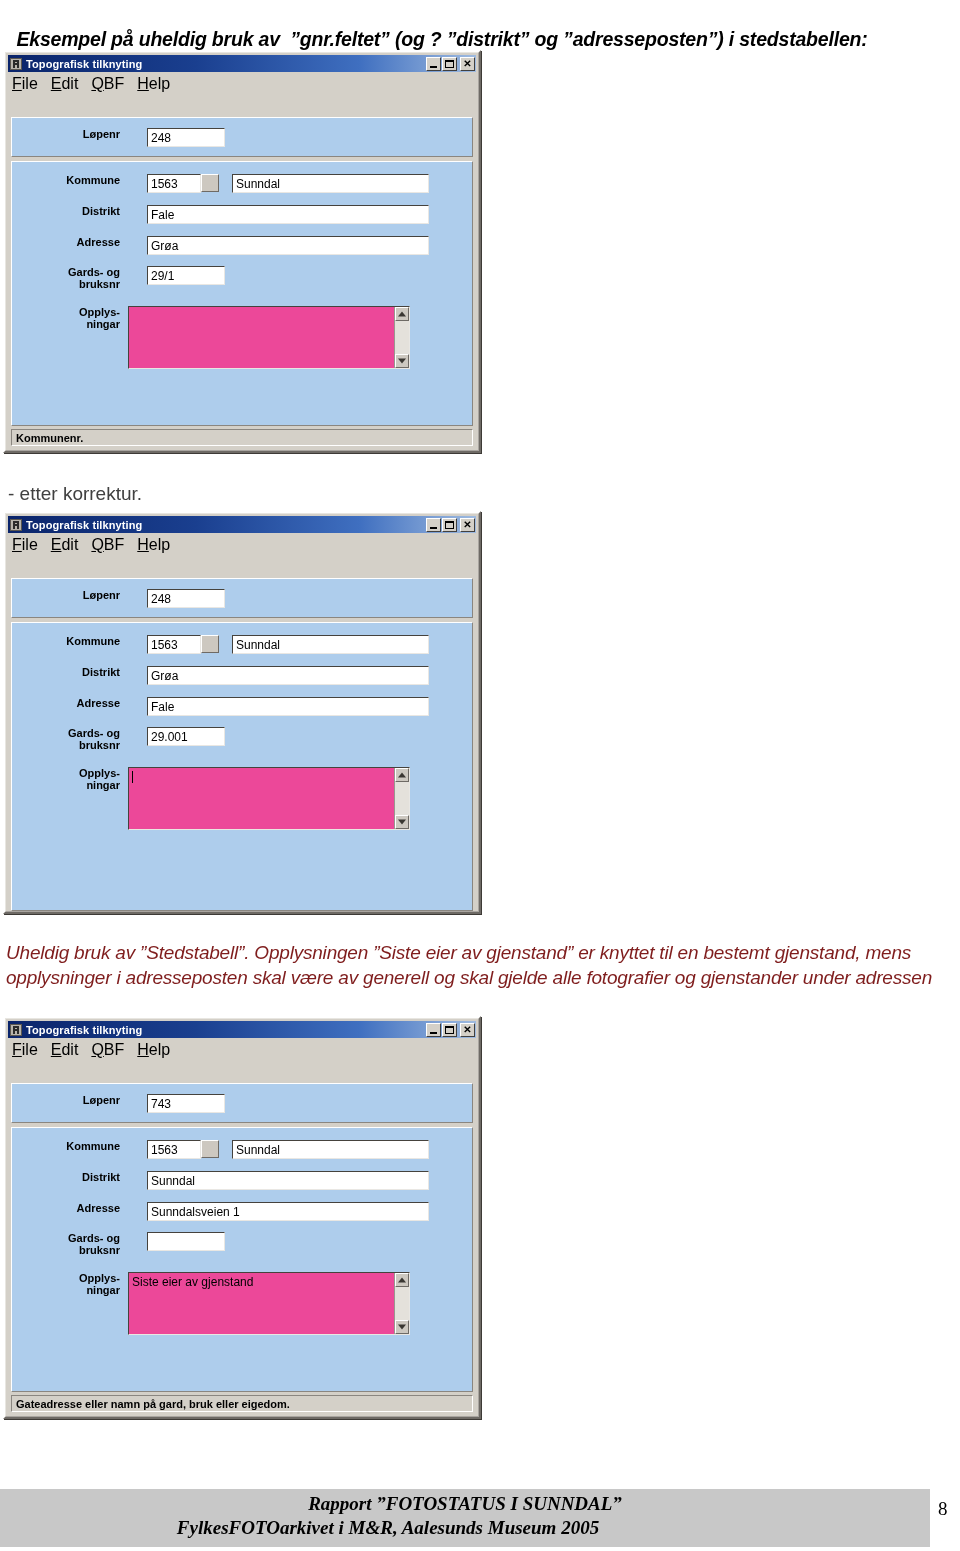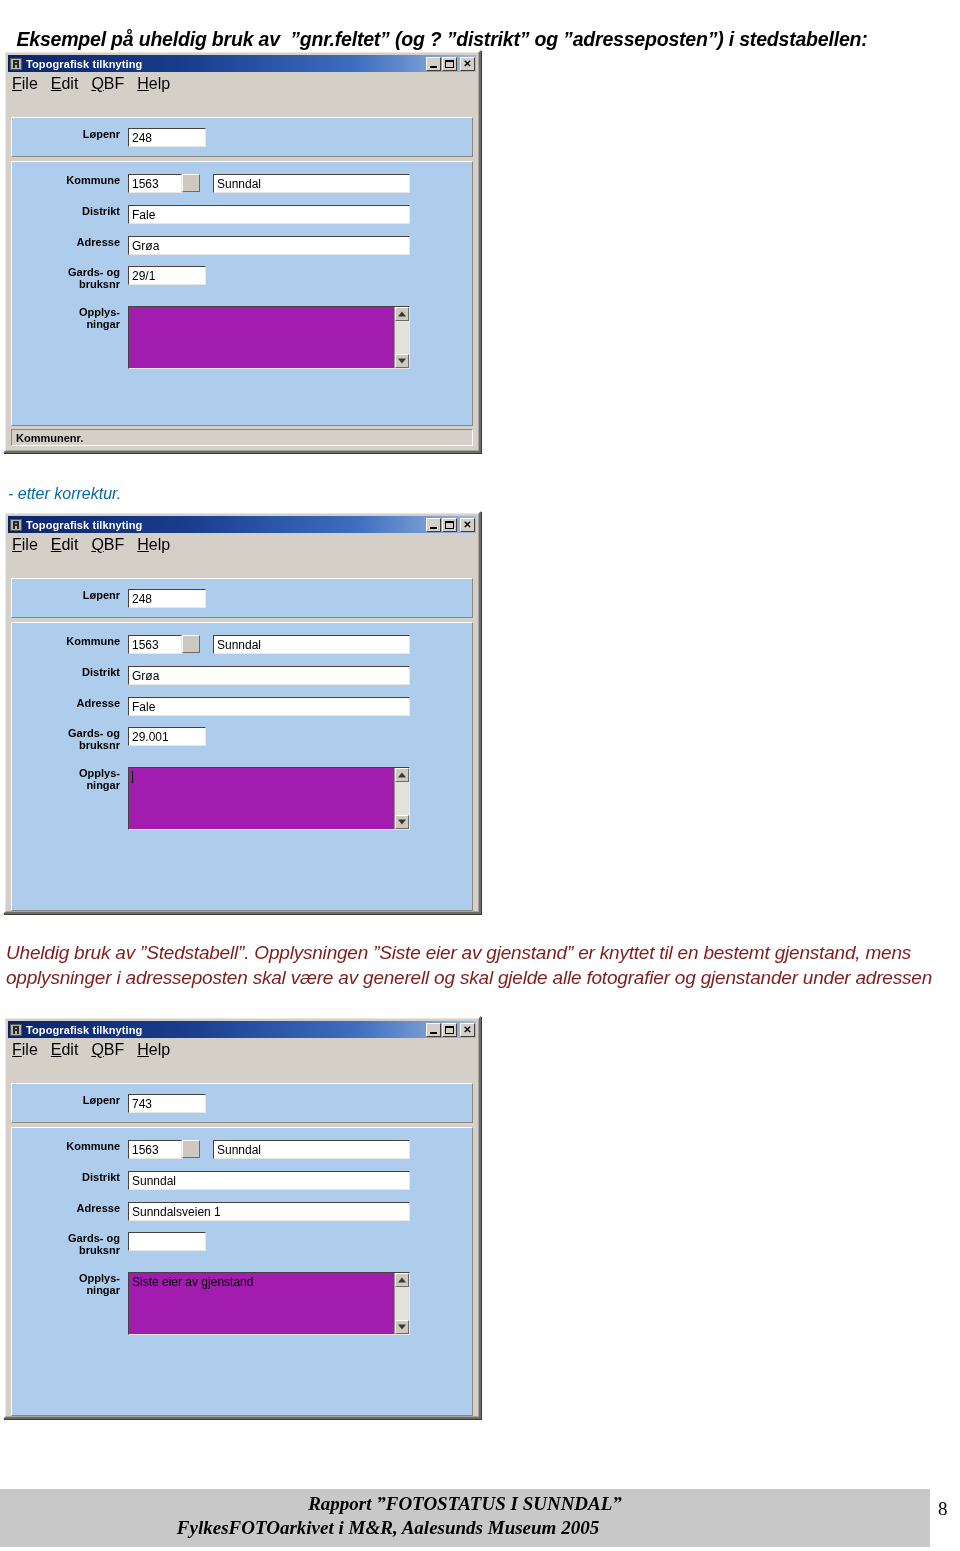--- a/index.html
+++ b/index.html
@@ -32,24 +32,23 @@
     font-family: "Liberation Sans", sans-serif;
     font-style: italic;
     font-size: 19px;
     line-height: 25px;
     color: #7f1d1d;
     letter-spacing: -0.2px;
   }
   .caption-line {
     position: absolute;
     font-family: "Liberation Sans", sans-serif;
-    font-style: italic;
-    font-size: 16px;
+    font-size: 19px;
     line-height: 24px;
-    color: #0369a1;
+    color: #404040;
   }
 
   
   .win {
     position: absolute;
     background: #d4d0c8;
     border-top: 2px solid #ffffff;
     border-left: 2px solid #ffffff;
     border-right: 2px solid #6e6a65;
     border-bottom: 2px solid #6e6a65;
@@ -203,33 +202,34 @@
     border-right: 1px solid #e9e7e3;
     border-bottom: 1px solid #e9e7e3;
     box-sizing: border-box;
     font-family: "Liberation Sans", sans-serif;
     font-size: 12px;
     color: #000000;
     padding: 1px 0 0 3px;
     overflow: hidden;
     white-space: nowrap;
     line-height: 16px;
+    margin-left: 19px;
   }
   .spinbtn {
     width: 18px;
     height: 18px;
     background: #cdc8c0;
     border-top: 1px solid #ffffff;
     border-left: 1px solid #ffffff;
     border-right: 1px solid #6e6a65;
     border-bottom: 1px solid #6e6a65;
     box-sizing: border-box;
   }
   .memo {
-    background: #a21caf;
+    background: #ec4899;
     border-top: 1px solid #45423d;
     border-left: 1px solid #45423d;
     border-right: 1px solid #e9e7e3;
     border-bottom: 1px solid #e9e7e3;
     box-sizing: border-box;
     position: relative;
     display: flex;
   }
   .memo-text {
     flex: 1 1 auto;
@@ -564,20 +564,21 @@
                 <span class="arrow"></span>
               </div>
             <div class="sbtn dn">
                 <span class="arrow"></span>
               </div>
           </div>
         </div>
       </div>
     </div>
 
+    <div class="statusbar">Gateadresse eller namn på gard, bruk eller eigedom.</div>
   </div>
 </div>
 
 <div class="footer-band" style="left:0px; top:1489px; width:930px; height:58px;"></div>
 <div class="footer-text" style="left:0px; top:1492px; width:930px;">
   <span class="bold">Rapport ”FOTOSTATUS I SUNNDAL”</span>
 </div>
 <div class="footer-text" style="left:0px; top:1516px; width:776px;">
   <span class="bold">FylkesFOTOarkivet i M&amp;R, Aalesunds Museum 2005</span>
 </div>

